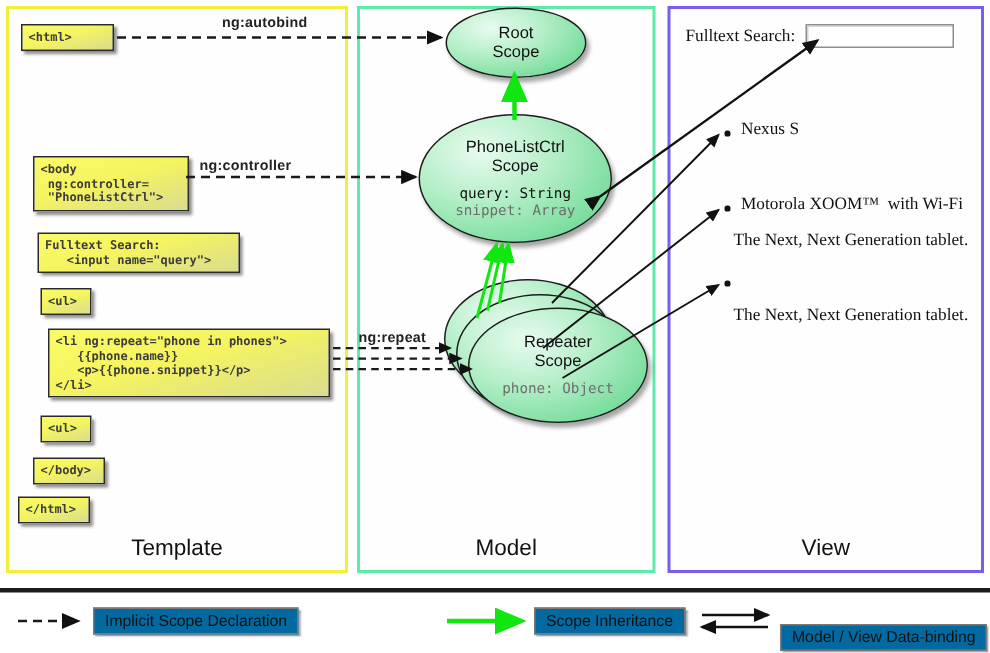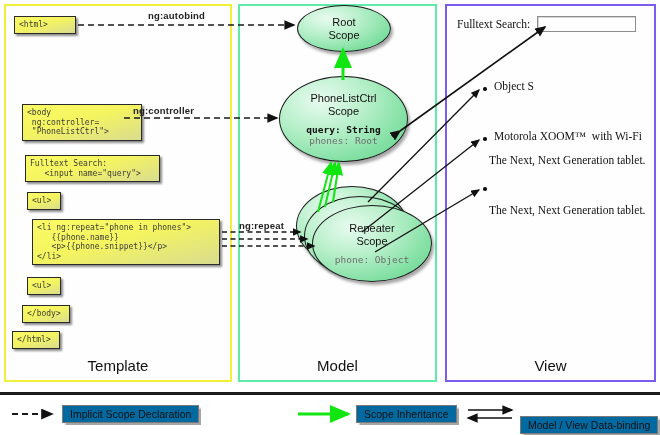--- a/index.html
+++ b/index.html
@@ -15,34 +15,34 @@
   .panel-label{position:absolute;bottom:6px;left:0;width:100%;text-align:center;
     font-size:15px;color:#111;font-family:"Liberation Sans",sans-serif;}
 
   
   .codebox{position:absolute;box-sizing:border-box;
     background:linear-gradient(165deg,#fbfb66 0%,#f4f460 45%,#d9dc8f 100%);
     border:1px solid #2a2a2a;
     box-shadow:2px 2px 2px rgba(0,0,0,.45);
     font-family:"DejaVu Sans Mono","Liberation Mono",monospace;
     font-size:8px;line-height:9.5px;color:#3c3c3c;
-    padding:3px 4px;white-space:pre;font-weight:normal;}
+    padding:3px 4px;white-space:pre;font-weight:bold;}
   .dashlabel{position:absolute;font-family:Liberation Sans, sans-serif;
     font-size:9.5px;font-weight:bold;color:#222;letter-spacing:.2px;}
 
   
   .scope{position:absolute;border-radius:50%;border:1.6px solid #1c1c1c;
     background:radial-gradient(ellipse at 32% 28%, #e8fbef 0%, #b6efc9 38%, #79dd9d 78%, #5fd08a 100%);
     box-shadow:2px 3px 3px rgba(0,0,0,.35);
     display:flex;flex-direction:column;align-items:center;justify-content:center;
     text-align:center;color:#111;font-family:"Liberation Sans",sans-serif;}
   .scope .title{font-size:11px;line-height:12.5px;}
   .scope .props{margin-top:7px;font-family:"DejaVu Sans Mono","Liberation Mono",monospace;
     font-size:9.5px;line-height:11px;}
-  .scope .props .bold{font-weight:bold;color:#111;}
+  .scope .props .bold{font-weight:normal;color:#111;}
   .scope .props .dim{color:#6e6e6e;}
 
   
   .vlabel{position:absolute;font-family:"Liberation Serif","DejaVu Serif",serif;
     font-size:11.5px;color:#111;}
   .vinput{position:absolute;box-sizing:border-box;background:#fff;
     border:1px solid #8d8d8d;box-shadow:inset 1px 1px 0 #d6d6d6;}
   .vitem{position:absolute;font-family:"Liberation Serif","DejaVu Serif",serif;
     font-size:11.5px;color:#111;white-space:pre;}
   .vbullet{position:absolute;width:3.5px;height:3.5px;border-radius:50%;background:#111;}
@@ -65,21 +65,21 @@
   </div>
   <div class="panel" id="panel-model">
     <div class="panel-label">Model</div>
   </div>
   <div class="panel" id="panel-view">
     <div class="panel-label">View</div>
   </div>
 
   <div class="codebox" style="left:14px;top:16px;width:62px;">&lt;html&gt;</div>
 
-  <div class="codebox" style="left:22px;top:104px;width:120px;">&lt;body
+  <div class="codebox" style="left:22px;top:104px;width:104px;">&lt;body
  ng:controller=
  "PhoneListCtrl"&gt;</div>
 
   <div class="codebox" style="left:25px;top:155px;width:135px;">Fulltext Search:
    &lt;input name="query"&gt;</div>
 
   <div class="codebox" style="left:27px;top:192px;width:34px;">&lt;ul&gt;</div>
 
   <div class="codebox" style="left:32px;top:219px;width:188px;">&lt;li ng:repeat="phone in phones"&gt;
    {{phone.name}}
@@ -106,39 +106,39 @@
     </div>
   </div>
 
   <div class="scope" style="left:279px;top:76px;width:127px;height:84px;">
     <div class="title">
       <span>PhoneListCtrl</span><br>
       <span>Scope</span>
     </div>
     <div class="props">
       <div class="bold">query: String</div>
-      <div class="dim">phones: Root</div>
+      <div class="dim">snippet: Array</div>
     </div>
   </div>
 
   <div class="scope" style="left:312px;top:205px;width:118px;height:75px;">
     <div class="title">
       <span>Repeater</span><br>
       <span>Scope</span>
     </div>
     <div class="props">
       <div class="dim">phone: Object</div>
     </div>
   </div>
 
   <div class="vlabel" style="left:457px;top:18px;">Fulltext Search:</div>
   <input class="vinput" type="text" style="left: 537px; top: 16px; width: 99px; height: 16px;" placeholder="">
 
   <div class="vbullet" style="left:483px;top:87px;"></div>
-  <div class="vitem" style="left:494px;top:80px;">Object S</div>
+  <div class="vitem" style="left:494px;top:80px;">Nexus S</div>
 
   <div class="vbullet" style="left:483px;top:137px;"></div>
   <div class="vitem" style="left:494px;top:130px;">Motorola XOOM™  with Wi-Fi</div>
   <div class="vitem" style="left:489px;top:154px;">The Next, Next Generation tablet.</div>
 
   <div class="vbullet" style="left:483px;top:187px;"></div>
   <div class="vitem" style="left:489px;top:204px;">The Next, Next Generation tablet.</div>
 
   <svg width="660" height="435">
     <defs>

